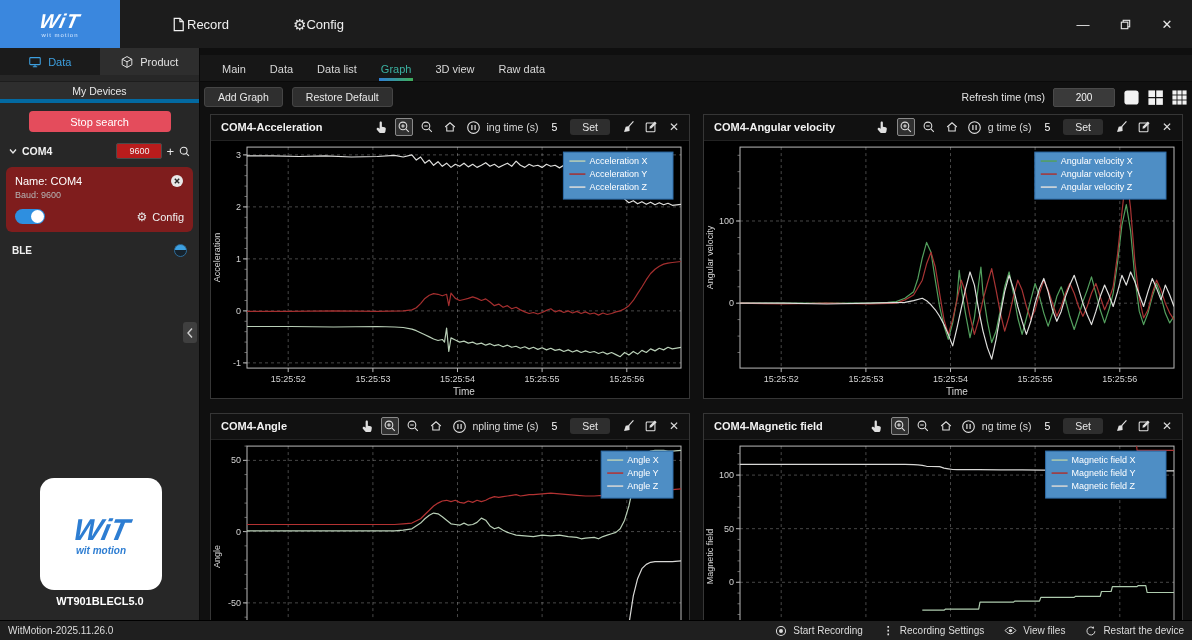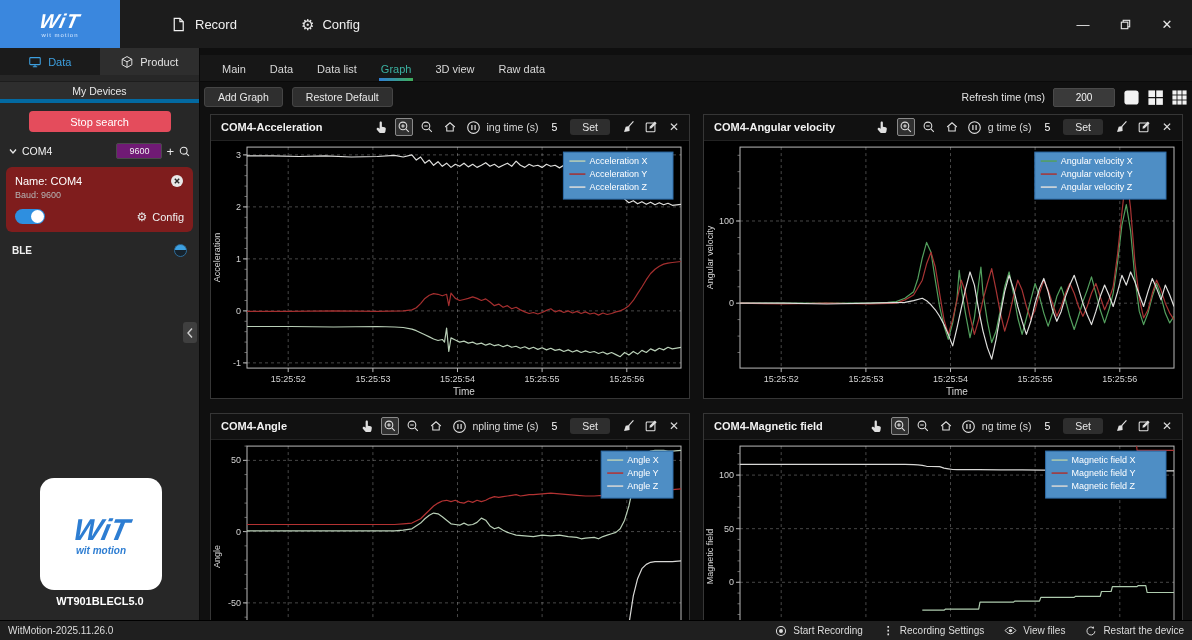--- a/index.html
+++ b/index.html
@@ -6,37 +6,37 @@
   html,body { width:1192px; height:640px; background:#000; overflow:hidden; }
   body { font-family:"Liberation Sans", sans-serif; color:#e8e8e8; }
   .app { position:relative; width:1192px; height:640px; background:#0f0f0f; }
 
   
   .topbar { position:absolute; left:0; top:0; width:1192px; height:48px; background:#1c1c1c; display:flex; align-items:stretch; }
   .brand { width:120px; background:#3a87de; display:flex; flex-direction:column; align-items:center; justify-content:center; }
   .brand .wit { font-style:italic; font-weight:bold; font-size:20px; letter-spacing:1px; transform:skewX(-12deg); color:#fff; }
   .brand .wit-sub { font-size:6px; color:#d7e9ff; letter-spacing:1px; margin-top:-1px; }
   .menu { display:flex; align-items:center; gap:8px; margin-left:22px; }
-  .menu-item { display:flex; align-items:center; gap:8px; padding:0 28px; height:48px; font-size:13px; color:#f0f0f0; cursor:default; }
+  .menu-item { display:flex; align-items:center; padding:0 28px; height:48px; font-size:13px; color:#f0f0f0; cursor:default; }
   .menu-item svg { display:block; }
   .gear-glyph { font-size:15px; line-height:1; color:#e8e8e8; }
   .win-controls { margin-left:auto; display:flex; align-items:center; gap:8px; padding-right:8px; }
   .win-btn { width:34px; height:30px; display:flex; align-items:center; justify-content:center; color:#e8e8e8; font-size:13px; }
 
   
   .sidebar { position:absolute; left:0; top:48px; width:200px; height:572px; background:#272727; border-right:1px solid #0a0a0a; }
   .side-tabs { display:flex; height:27px; background:#2e2e2e; }
   .side-tab { flex:1; display:flex; align-items:center; justify-content:center; gap:6px; font-size:11px; color:#e4e4e4; }
   .side-tab.active { background:#1b1b1b; color:#3da0e0; }
   .my-devices { height:22px; margin-top:6px; display:flex; align-items:center; justify-content:center; font-size:10.5px; color:#e8e8e8; background:#2e2e2e; border-top:1px solid #1d1d1d; border-bottom:4px solid #0369a1; }
   .stop-search { display:block; margin:8px auto 0; width:142px; height:21px; background:#e44c5c; border:none; border-radius:4px; color:#fff; font-size:11px; font-family:inherit; }
   .com-row { display:flex; align-items:center; height:20px; margin:9px 8px 0; gap:4px; }
   .com-row .caret { display:flex; }
-  .com-name { font-size:10.5px; font-weight:normal; color:#f2f2f2; }
-  .baud-input { margin-left:auto; width:46px; height:16px; background:#701a75; border:1px solid #4a4a4a; border-radius:2px; color:#f0f0f0; font-size:9px; text-align:center; font-family:inherit; }
+  .com-name { font-size:10.5px; font-weight:bold; color:#f2f2f2; }
+  .baud-input { margin-left:auto; width:46px; height:16px; background:#b91c1c; border:1px solid #4a4a4a; border-radius:2px; color:#f0f0f0; font-size:9px; text-align:center; font-family:inherit; }
   .plus-glyph { font-size:13px; color:#e8e8e8; line-height:1; }
   .device-card { margin:6px 6px 8px; background:#7f1d1d; border-radius:6px; padding:7px 9px 8px; }
   .dc-top { display:flex; align-items:center; }
   .dc-name { font-size:11px; color:#fff; }
   .dc-close { margin-left:auto; }
   .dc-baud { font-size:9px; color:#b5b5b5; margin-top:2px; }
   .dc-bottom { display:flex; align-items:center; margin-top:9px; }
   .toggle { width:30px; height:15px; border-radius:8px; background:#2e8fe0; position:relative; }
   .toggle .knob { position:absolute; right:1px; top:1px; width:13px; height:13px; border-radius:50%; background:#fff; }
   .dc-config { margin-left:auto; display:flex; align-items:center; gap:5px; font-size:11px; color:#f0f0f0; }

